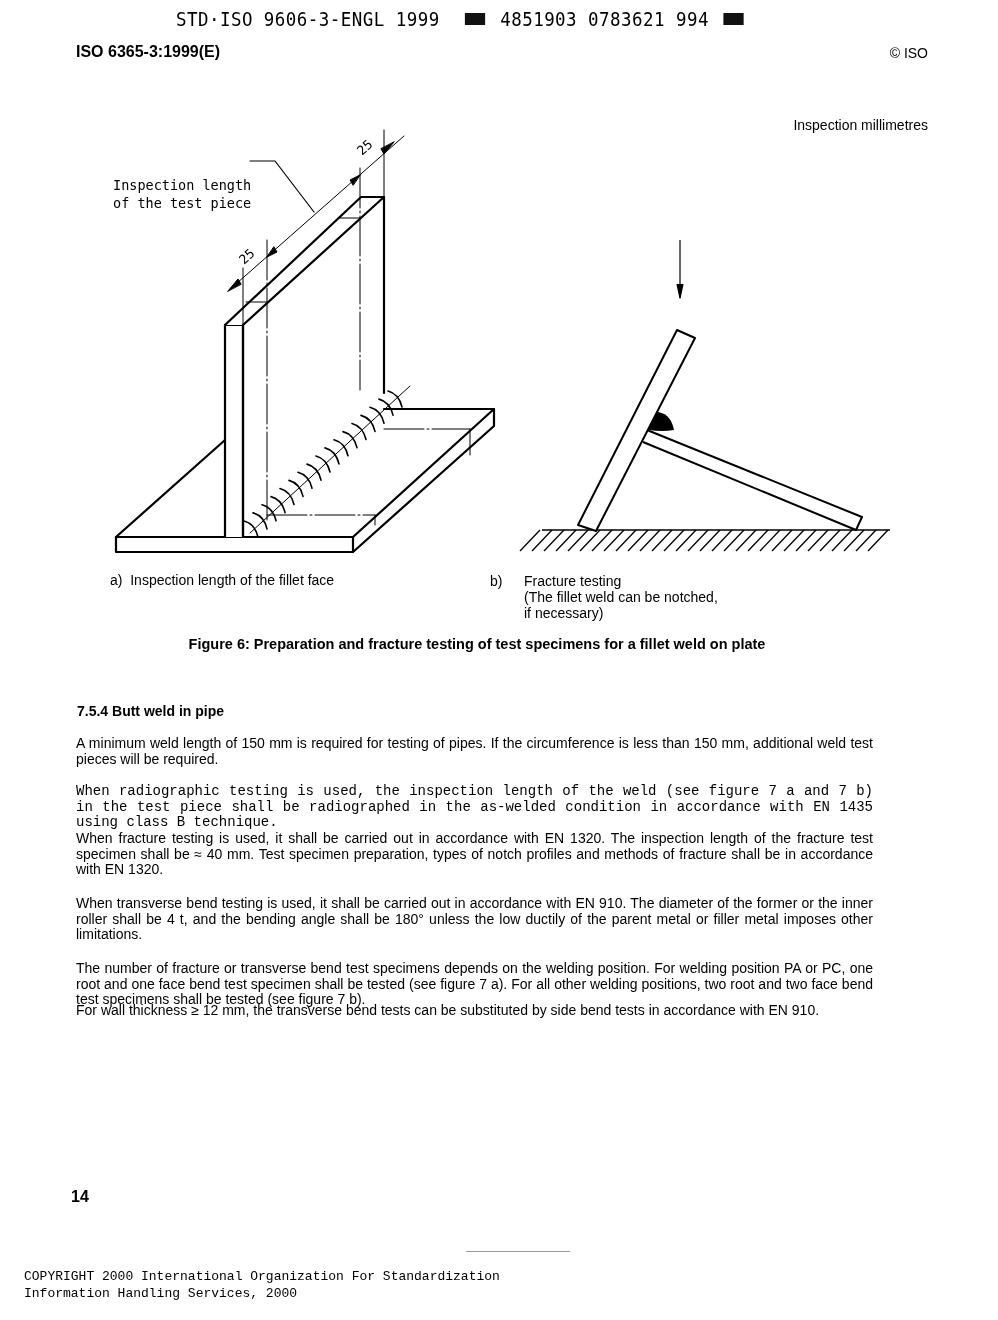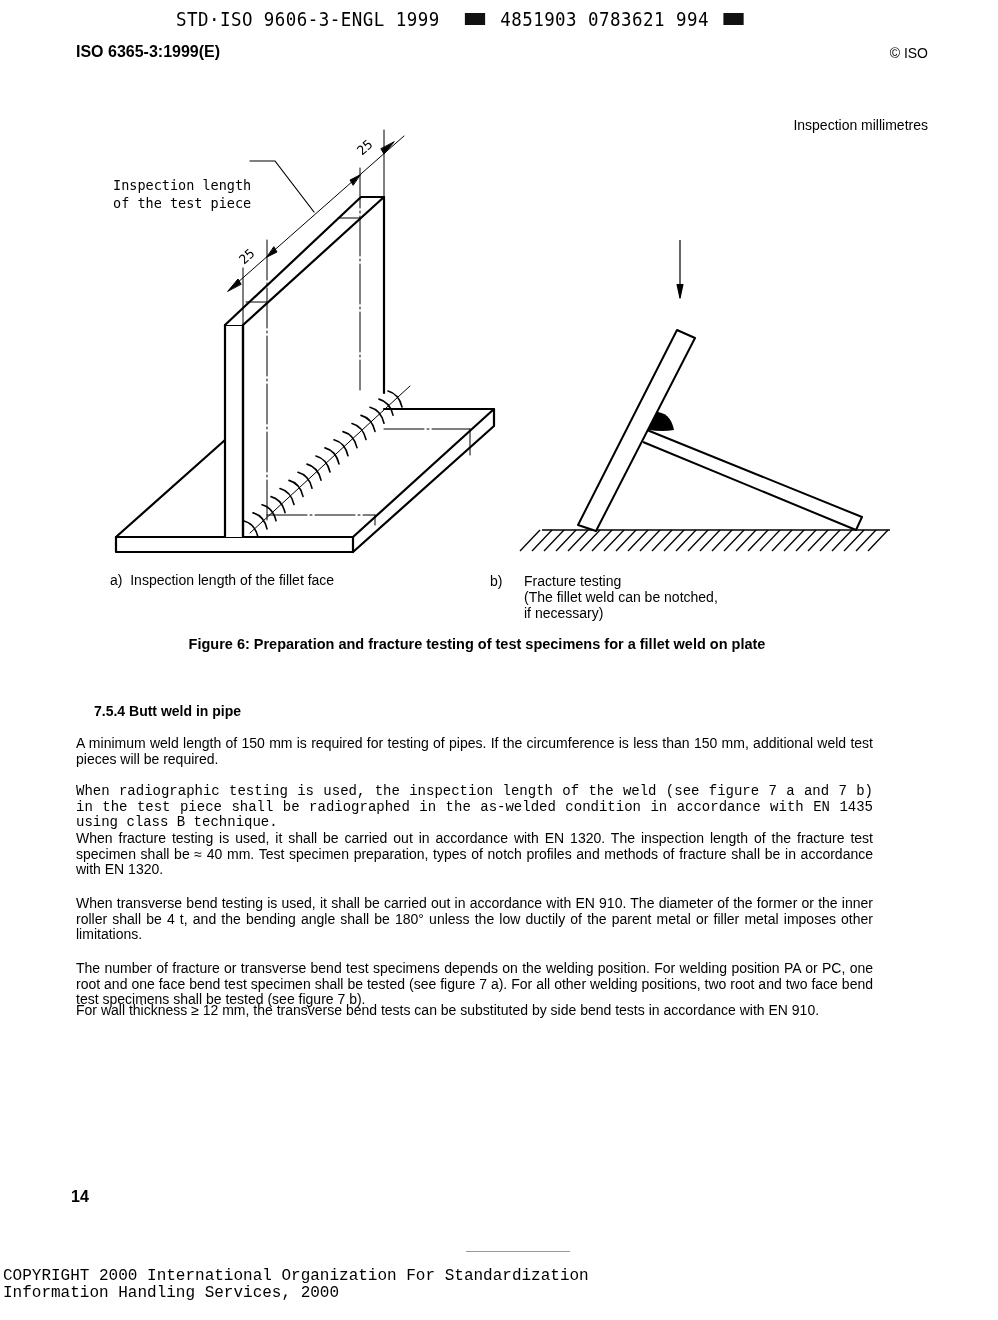--- a/index.html
+++ b/index.html
@@ -7,24 +7,24 @@
   .abs { position:absolute; }
   .stamp { left:176px; top:8px; font-family:"DejaVu Sans Mono", monospace; font-size:19px; letter-spacing:0.5px; white-space:pre; transform:scaleX(0.92); transform-origin:left top; }
   .stamp .blk { display:inline-block; width:22px; height:12px; background:#111; vertical-align:1px; margin:0 4px; }
   .hdr-left { left:76px; top:43px; font-weight:bold; font-size:16px; }
   .hdr-right { right:70px; top:45px; font-size:14px; }
   .dims { right:70px; top:117px; font-size:14px; }
   svg.fig { position:absolute; left:0; top:0; }
   .figlabel { font-family:"DejaVu Sans Mono", monospace; font-size:13.5px; line-height:18px; white-space:pre;margin-top:34px; }
   .cap { font-size:14px; line-height:16px; }
   .figtitle { left:0; width:954px; text-align:center; top:636px; font-weight:bold; font-size:14.5px; }
-  .section { left:77px; top:703px; font-weight:bold; font-size:14px;margin-left:17px; }
+  .section { left:77px; top:703px; font-weight:bold; font-size:14px; }
   .para { left:76px; width:797px; font-size:14px; line-height:15.5px; text-align:justify; }
   .pageno { left:71px; top:1188px; font-weight:bold; font-size:16px; }
-  .copyright { left:3px; top:1268px; font-family:"Liberation Mono", monospace; font-size:16px; line-height:17px; white-space:pre; }
+  .copyright { left:24px; top:1268px; font-family:"Liberation Mono", monospace; font-size:13px; line-height:17px; white-space:pre; }
   .scanline { left:466px; top:1251px; width:104px; height:1px; background:#999; }
 </style>
 </head>
 <body>
 
 <div class="abs stamp"><span>STD·ISO 9606-3-ENGL 1999</span>  <span class="blk"></span> <span>4851903 0783621 994</span> <span class="blk"></span></div>
 
 <div class="abs hdr-left">ISO 6365-3:1999(E)</div>
 <div class="abs hdr-right">© ISO</div>
 <div class="abs dims">Inspection millimetres</div>

